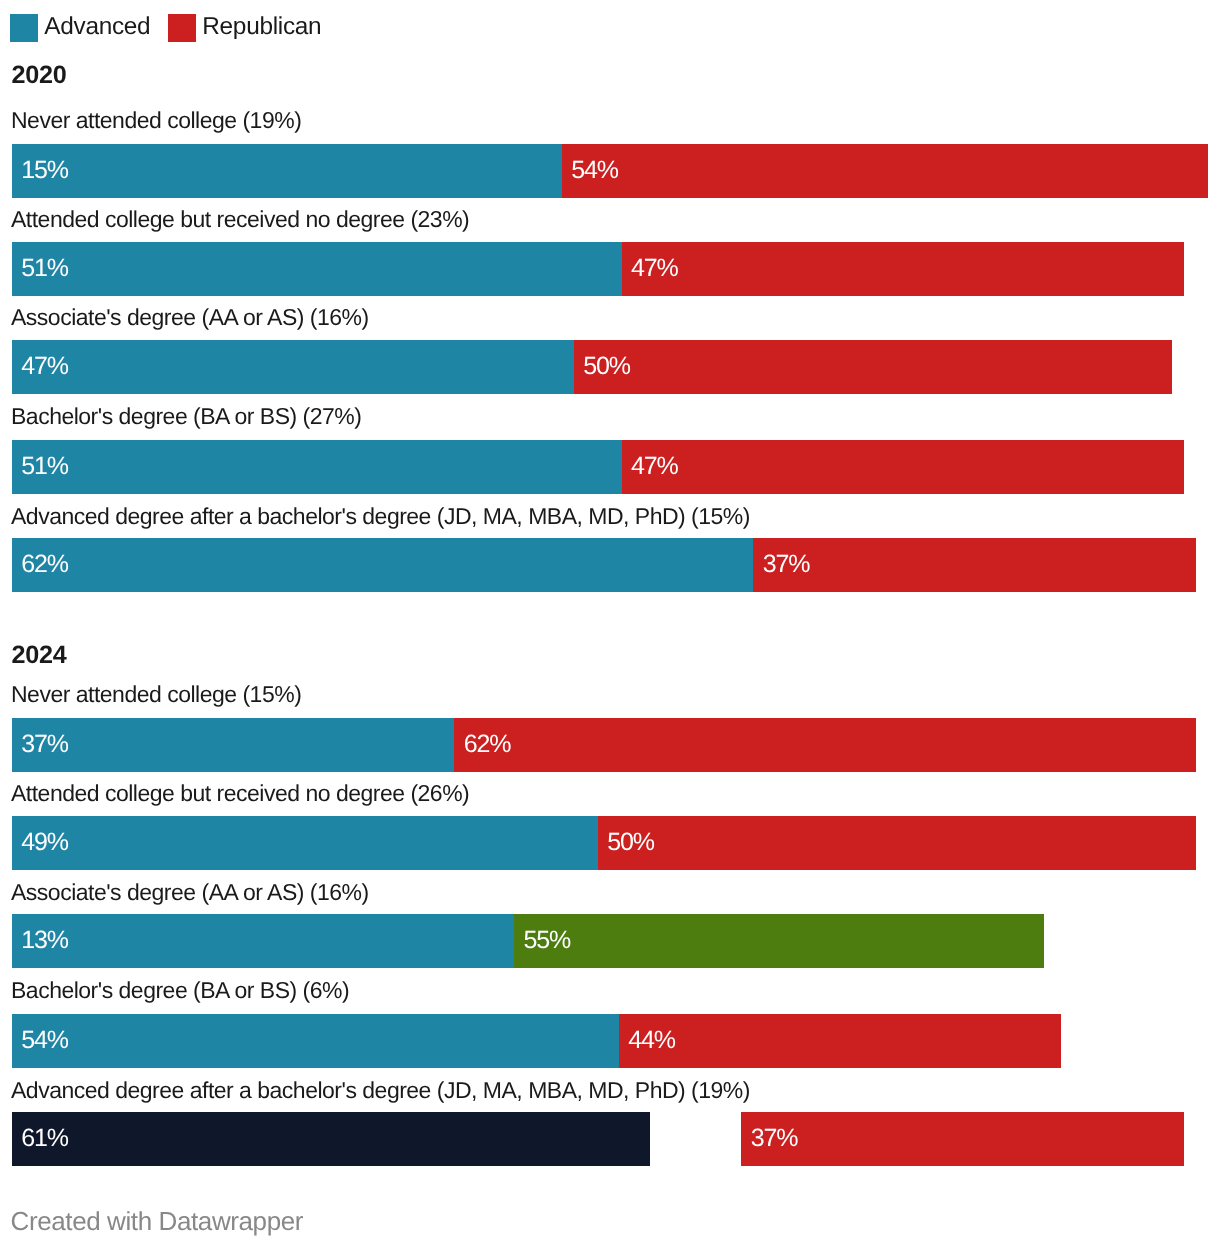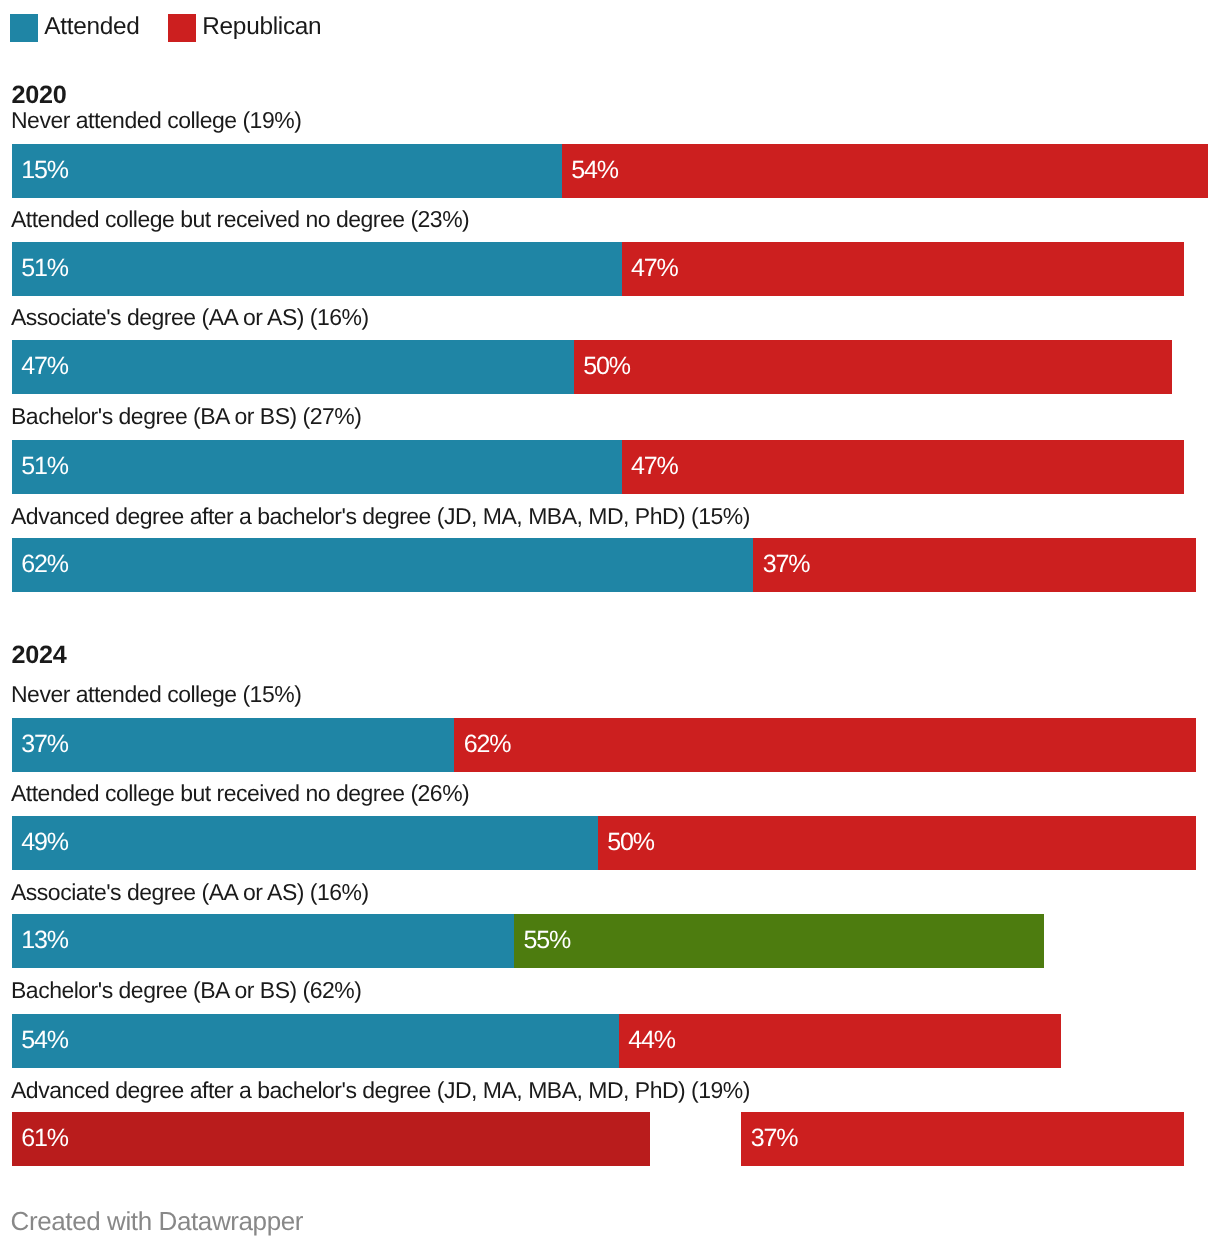--- a/index.html
+++ b/index.html
@@ -28,29 +28,29 @@
   .footer{filter:opacity(1);position:absolute;left:10.6px;font-size:26px;letter-spacing:-0.4px;
           color:#888888;white-space:pre;line-height:normal;}
 </style>
 </head>
 <body>
 
 <div id="chart">
   <div id="legend">
       <div class="legend-item" style="left: 10.1px; top: 0px;">
         <span class="legend-swatch" style="background: rgb(31, 133, 165);"></span>
-        <span class="legend-label">Attended</span>
+        <span class="legend-label">Advanced</span>
       </div>
       <div class="legend-item" style="left: 168.1px; top: 0px;">
         <span class="legend-swatch" style="background: rgb(204, 31, 31);"></span>
         <span class="legend-label">Republican</span>
       </div>
     </div>
   <div id="body">
-      <div class="group-title" style="top: 81px;">2020</div>
+      <div class="group-title" style="top: 61px;">2020</div>
       <div class="row-label" style="top: 106.8px;">Never attended college (19%)</div>
       <div class="bar" style="top: 144.1px; height: 53.5px; width: 1195.7px;">
         <div class="seg" style="left: 0px; width: 550.022px; background: rgb(31, 133, 165);">
           <span class="seg-label" style="top: 11.7px;">15%</span>
         </div>
         <div class="seg" style="left: 550.022px; width: 645.678px; background: rgb(204, 31, 31);">
           <span class="seg-label" style="top: 11.7px;">54%</span>
         </div>
       </div>
       <div class="row-label" style="top: 206.3px;">Attended college but received no degree (23%)</div>
@@ -110,32 +110,32 @@
       </div>
       <div class="row-label" style="top: 878.6px;">Associate's degree (AA or AS) (16%)</div>
       <div class="bar" style="top: 914.2px; height: 53.5px; width: 1159.83px;">
         <div class="seg" style="left: 0px; width: 502.194px; background: rgb(31, 133, 165);">
           <span class="seg-label" style="top: 11.7px;">13%</span>
         </div>
         <div class="seg" style="left: 502.194px; width: 530px; background: #4d7c0f;">
           <span class="seg-label" style="top: 11.7px;">55%</span>
         </div>
       </div>
-      <div class="row-label" style="top: 976.5px;">Bachelor's degree (BA or BS) (62%)</div>
+      <div class="row-label" style="top: 976.5px;">Bachelor's degree (BA or BS) (6%)</div>
       <div class="bar" style="top: 1014px; height: 53.5px; width: 1171.79px;">
         <div class="seg" style="left: 0px; width: 645.678px; background: rgb(31, 133, 165);">
           <span class="seg-label" style="top: 11.7px;">54%</span>
         </div>
         <div class="seg" style="left: 607px; width: 442px; background: rgb(204, 31, 31);">
           <span class="seg-label" style="top: 11.7px;">44%</span>
         </div>
       </div>
       <div class="row-label" style="top: 1076.5px;">Advanced degree after a bachelor's degree (JD, MA, MBA, MD, PhD) (19%)</div>
       <div class="bar" style="top: 1112.2px; height: 53.5px; width: 1171.79px;">
-        <div class="seg" style="left: 0px; width: 638px; background: #b91c1c;">
+        <div class="seg" style="left: 0px; width: 638px; background: #0f172a;">
           <span class="seg-label" style="top: 11.7px;">61%</span>
         </div>
         <div class="seg" style="left: 729.377px; width: 442.409px; background: rgb(204, 31, 31);">
           <span class="seg-label" style="top: 11.7px;">37%</span>
         </div>
       </div>
     </div>
   <div class="footer" id="credit" style="top: 1205.6px;">Created with Datawrapper</div>
 </div>
 

